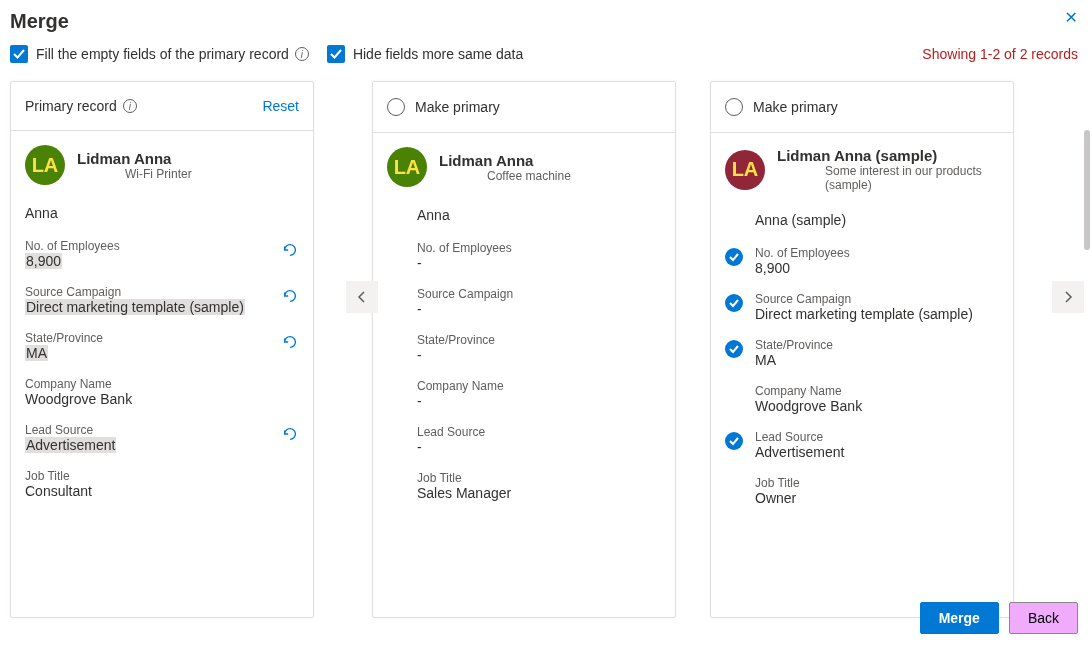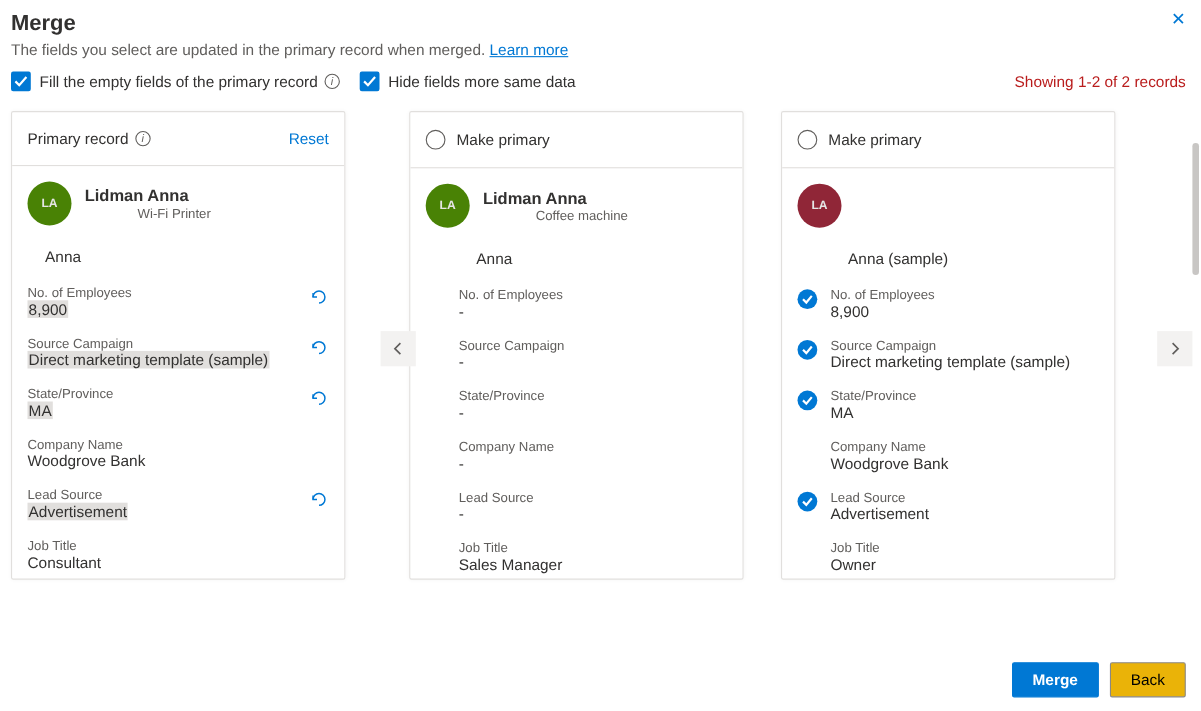--- a/index.html
+++ b/index.html
@@ -15,54 +15,51 @@
   .chk svg { width:12px; height:12px; }
   .infoicon { width:14px; height:14px; border:1px solid #605e5c; border-radius:50%; display:inline-flex; align-items:center; justify-content:center; font-size:10px; color:#605e5c; margin:0 18px 0 6px; font-style:italic; }
   .counter { color:#b91c1c; }
   .cards-wrap { position:relative; margin-top:18px; display:flex; }
   .card { width:304px; border:1px solid #e1dfdd; border-radius:2px; box-shadow:0 0 4px rgba(0,0,0,0.04); margin-right:34px; }
   .card:nth-child(1){ margin-right:58px;} 
   .card-head { display:flex; align-items:center; justify-content:space-between; padding:16px 14px 16px 14px; border-bottom:1px solid #e1dfdd; }
   .card-head .headleft { display:flex; align-items:center; font-size:14px; }
   .reset { color:#0078d4; cursor:pointer; }
   .radio { width:18px; height:18px; border:1.5px solid #605e5c; border-radius:50%; margin-right:10px; cursor:pointer; flex-shrink:0;}
-  .avatar { width:40px; height:40px; border-radius:50%; color:#e5e5e5; font-weight:600; font-size:11px; display:flex; align-items:center; justify-content:center; margin-right:12px; flex-shrink:0;}
+  .avatar { width:40px; height:40px; border-radius:50%; color:#fde047; font-weight:600; font-size:20px; display:flex; align-items:center; justify-content:center; margin-right:12px; flex-shrink:0;}
   .av-green{ background:#498205;} .av-red{ background:#902637;}
   .person-row { display:flex; align-items:center; padding:14px 0 10px 14px;}
   .person-name{ font-weight:600; font-size:15px;}
   .person-sub{ font-size:12px; color:#605e5c;margin-left:48px;}
   .pbody { padding:0 14px 0 14px; }
-  .generic { padding:10px 0;margin-left:16px; }
+  .generic { padding:10px 0; }
   .flabel { font-size:12px; color:#605e5c; }
   .fvalue { font-size:14px; color:#323130; }
   .selval { background:#e1dfdd; display:inline-block; padding:0 1px;}
   .field { display:flex; align-items:flex-start; justify-content:space-between; padding:8px 0; }
   .field .fleft{}
   .undo { color:#0078d4; cursor:pointer; padding-top:2px;}
   .undo svg{ width:18px; height:18px;}
   .chkradio { width:18px;height:18px;border-radius:50%; background:#0078d4; display:flex;align-items:center;justify-content:center; margin-right:12px; margin-top:2px; flex-shrink:0; cursor:pointer;}
   .chkradio svg { width:10px;height:10px;}
   .row2 { display:flex; align-items:flex-start; padding:8px 0;}
   .nav { position:absolute; top:200px; width:32px; height:32px; background:#f3f2f1; display:flex;align-items:center;justify-content:center; color:#605e5c; cursor:pointer;}
   .nav.left{ left:336px; } .nav.right{ left:1042px; }
   .footer { position:absolute; bottom:12px; right:14px; display:flex; gap:10px;}
-  .btn { height:32px; padding:0 18px; border:1px solid #8a8886; background:#eab308; border-radius:2px; cursor:pointer; font-size:14px;}
+  .btn { height:32px; padding:0 18px; border:1px solid #8a8886; background:#f0abfc; border-radius:2px; cursor:pointer; font-size:14px;}
   .btn.primary{ background:#0078d4; border-color:#0078d4; color:#fff; font-weight:600;}
   .scrollbar { position:absolute; right:2px; top:130px; width:6px; height:120px; background:#c8c6c4; border-radius:3px;}
-  .cut { height:426px; overflow:hidden;}
+  .cut { height:537px; overflow:hidden;}
 </style>
 </head>
 <body>
 
 <div class="dialog">
   <span class="close">✕</span>
   <div class="title">Merge</div>
-  <div class="subtitle">
-    <span>The fields you select are updated in the primary record when merged. </span><span class="link">Learn more</span>
-  </div>
 
   <div class="options-row">
     <span class="chk">
         <svg viewBox="0 0 12 12">
           <path d="M1 6 L4.5 9.5 L11 2" stroke="#fff" stroke-width="2" fill="none"></path>
         </svg>
       </span>
     <span>Fill the empty fields of the primary record</span>
     <span class="infoicon">i</span>
     <span class="chk">
@@ -209,20 +206,24 @@
 
     <div class="card cut">
       <div class="card-head">
         <div class="headleft">
           <span class="radio"></span>
           <span>Make primary</span>
         </div>
       </div>
       <div class="person-row">
         <div class="avatar av-red">LA</div>
+        <div>
+          <div class="person-name">Lidman Anna (sample)</div>
+          <div class="person-sub">Some interest in our products (sample)</div>
+        </div>
       </div>
       <div class="pbody" style="padding-left:14px;">
         <div class="generic fvalue" style="padding-left:30px;">Anna (sample)</div>
         <div class="row2">
             <span class="chkradio">
               <svg viewBox="0 0 10 10">
                 <path d="M1 5 L4 8 L9 2" stroke="#fff" stroke-width="2" fill="none"></path>
               </svg>
             </span>
             <div>

